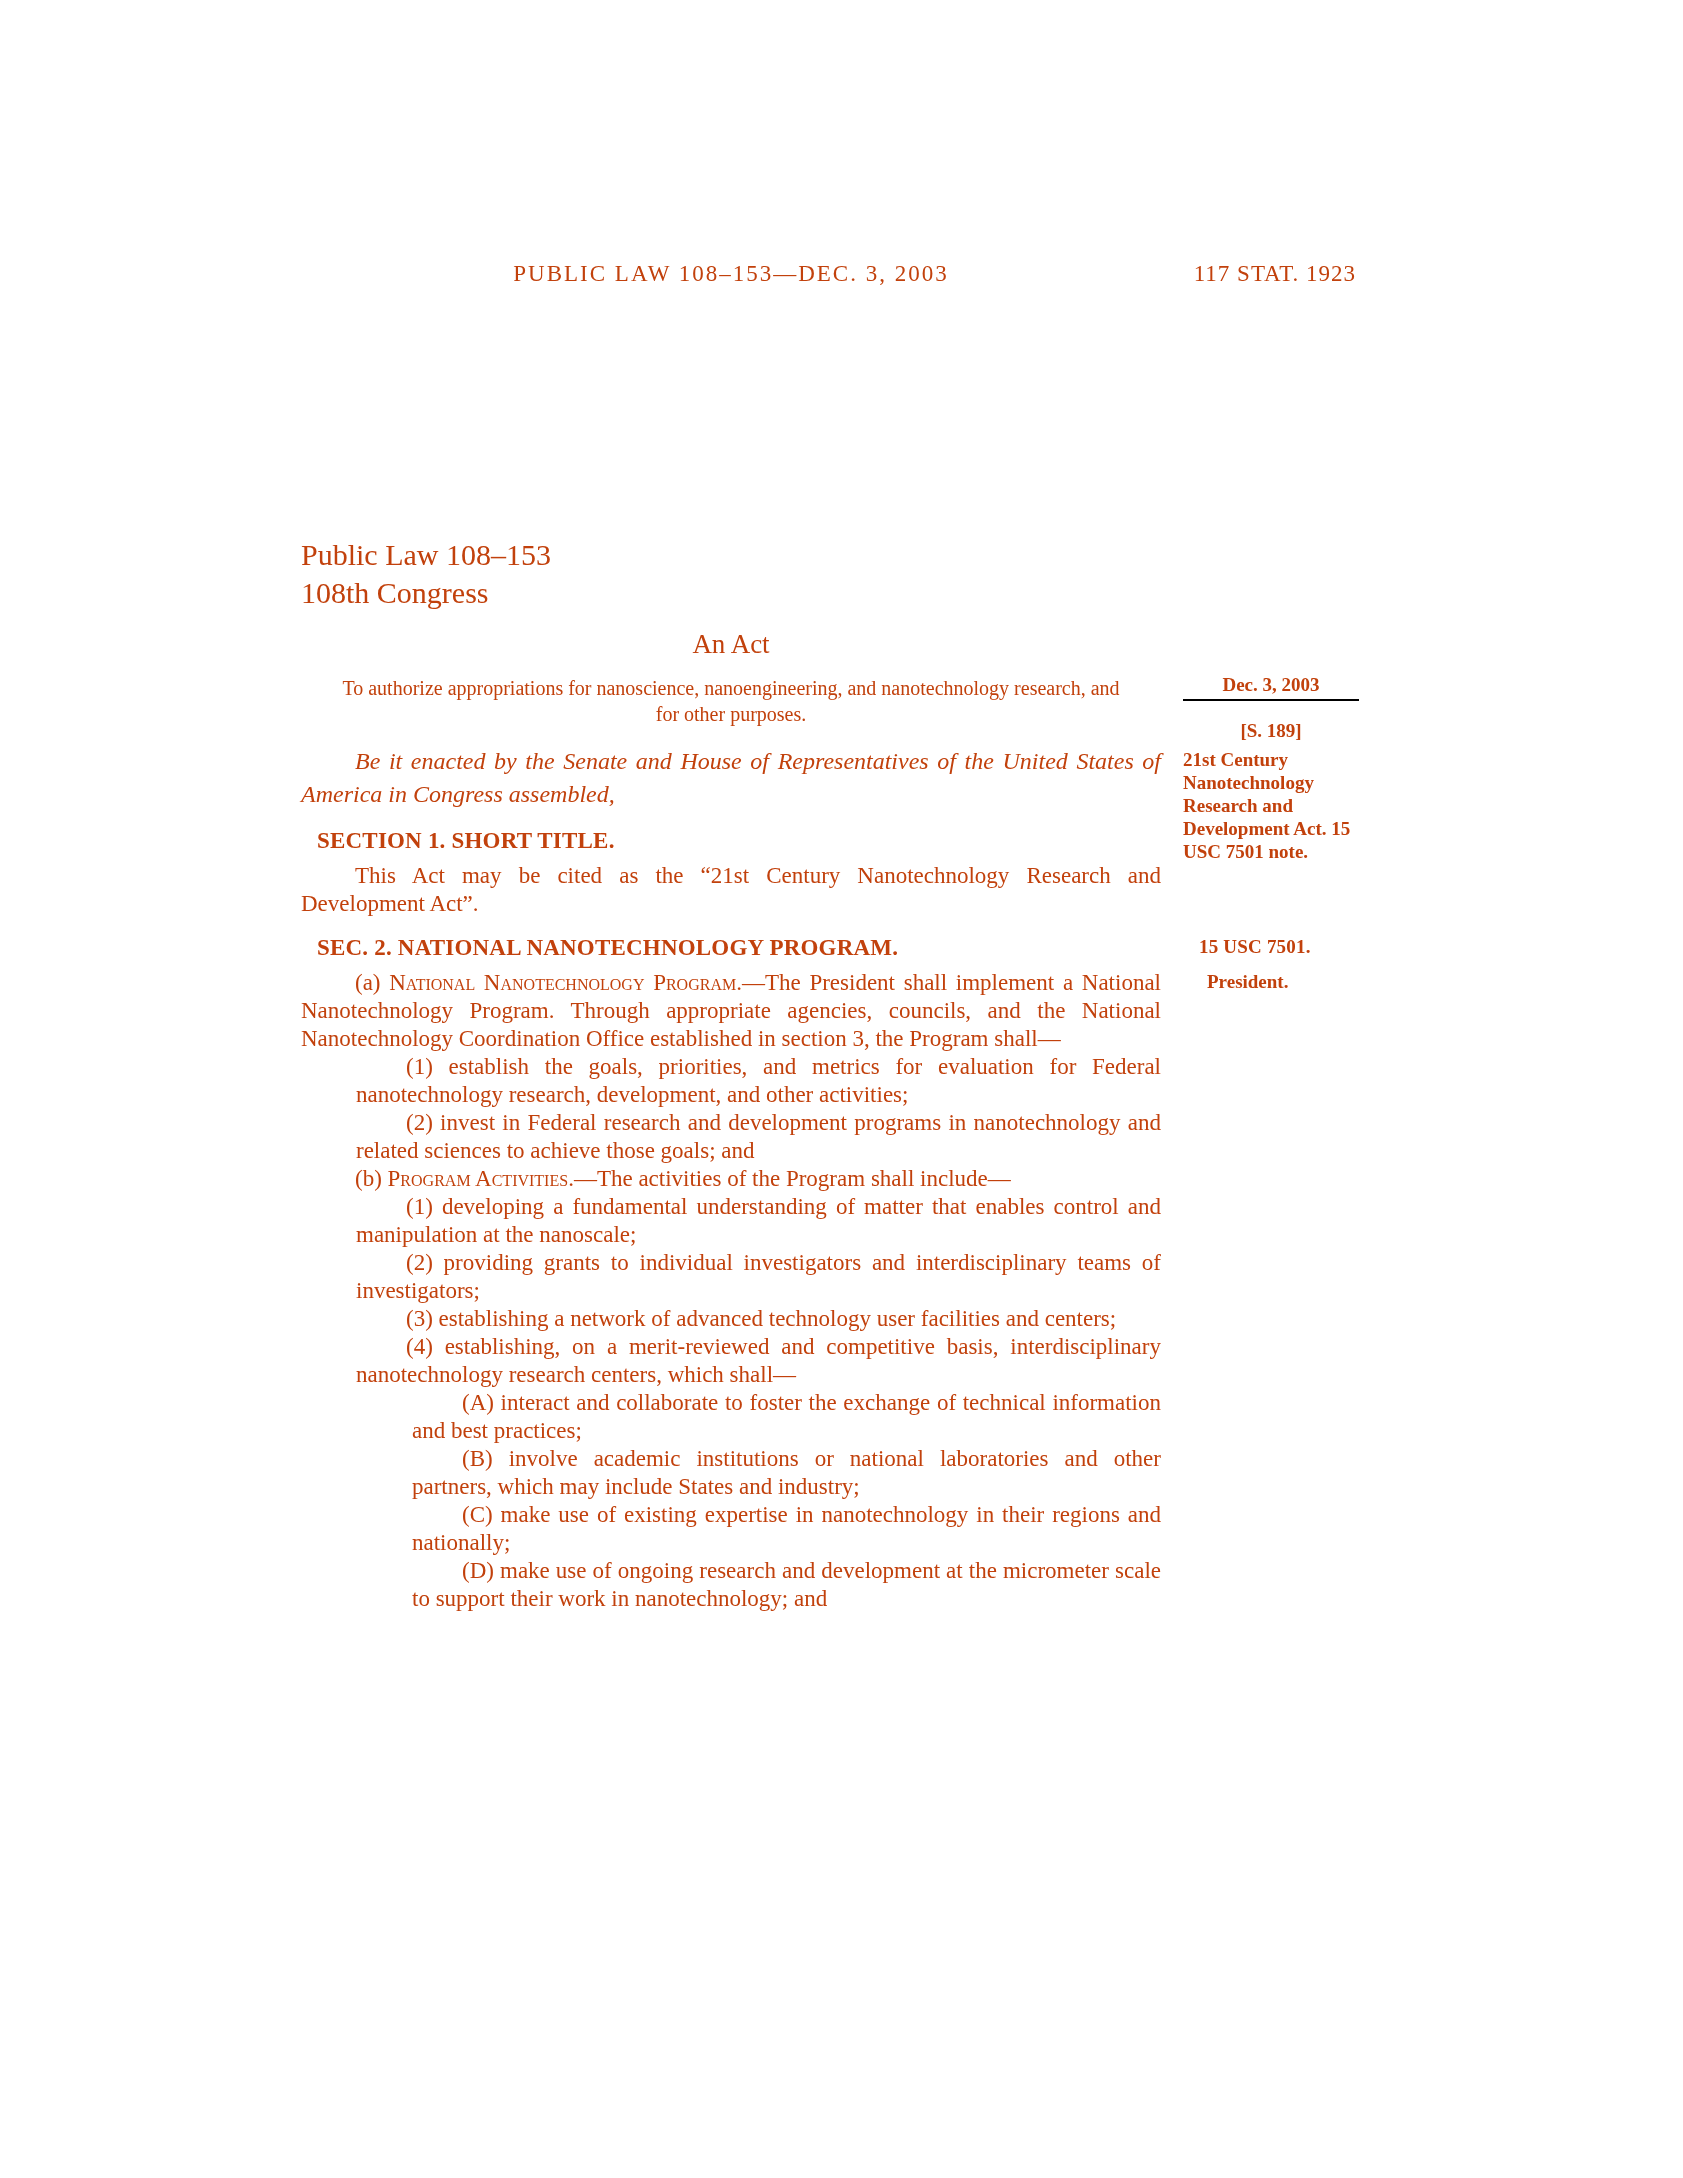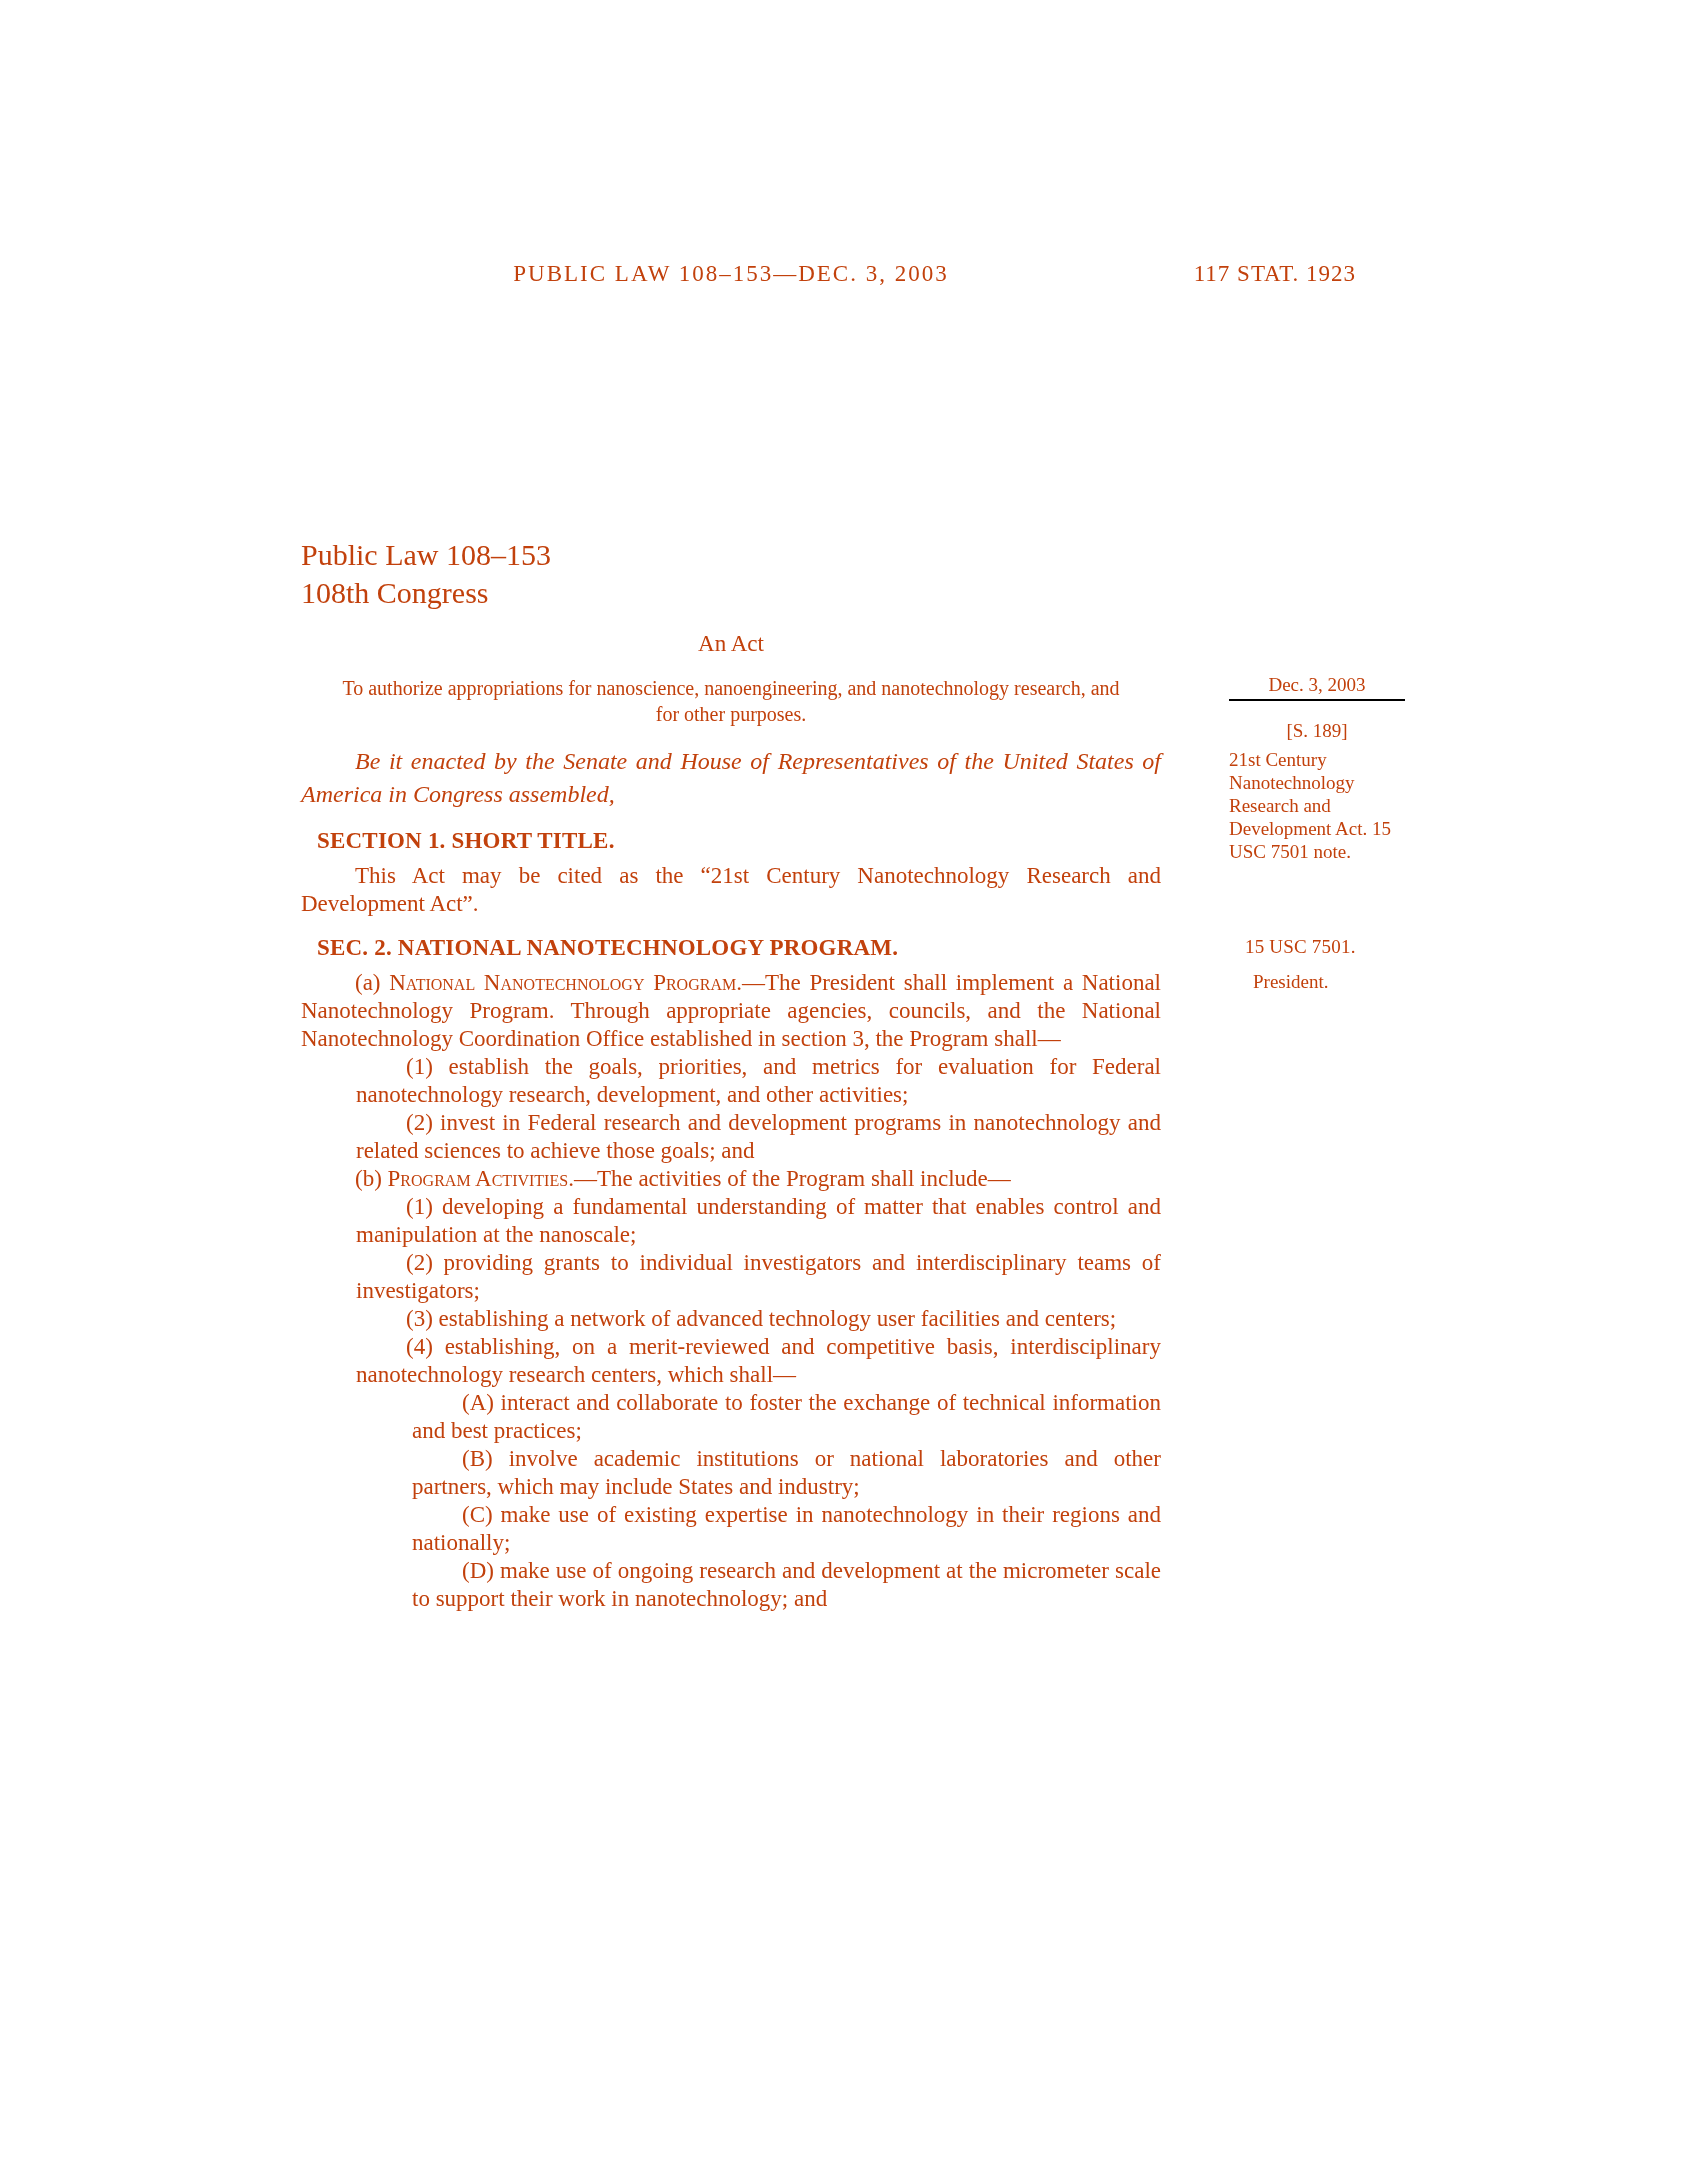--- a/index.html
+++ b/index.html
@@ -41,40 +41,40 @@
   .content {
     position: absolute;
     left: 301px;
     top: 536px;
     width: 860px;
     font-size: 23px;
     line-height: 28px;
   }
 
   .law-title { font-size: 30px; line-height: 38px; }
-  .an-act { text-align: center; font-size: 23px; margin: 18px 0 0; }
+  .an-act { text-align: center; font-size: 27px; margin: 18px 0 0; }
 
   .preamble-wrap { position: relative; margin-top: 17px; }
   .preamble {
     margin: 0;
     padding: 0 40px;
     text-align: center;
     font-size: 20px;
     line-height: 26px;
   }
 
   
   .note {
     position: absolute;
-    left: 928px;
+    left: 882px;
     width: 176px;
     font-size: 19px;
     line-height: 23px;
     font-style: normal;
-    font-weight: normal;
+    font-weight: bold;
     text-align: left;
     text-indent: 0;
     white-space: normal;
   }
   .date-note { top: -2px; text-align: center; }
   .date-note .date { padding-bottom: 3px; border-bottom: 2px solid #000; }
   .date-note .bill { padding-top: 18px; }
   .act-note { top: 3px; }
   .usc-note { top: 1px; }
   .president-note { top: 1px; margin-left: 24px; }

